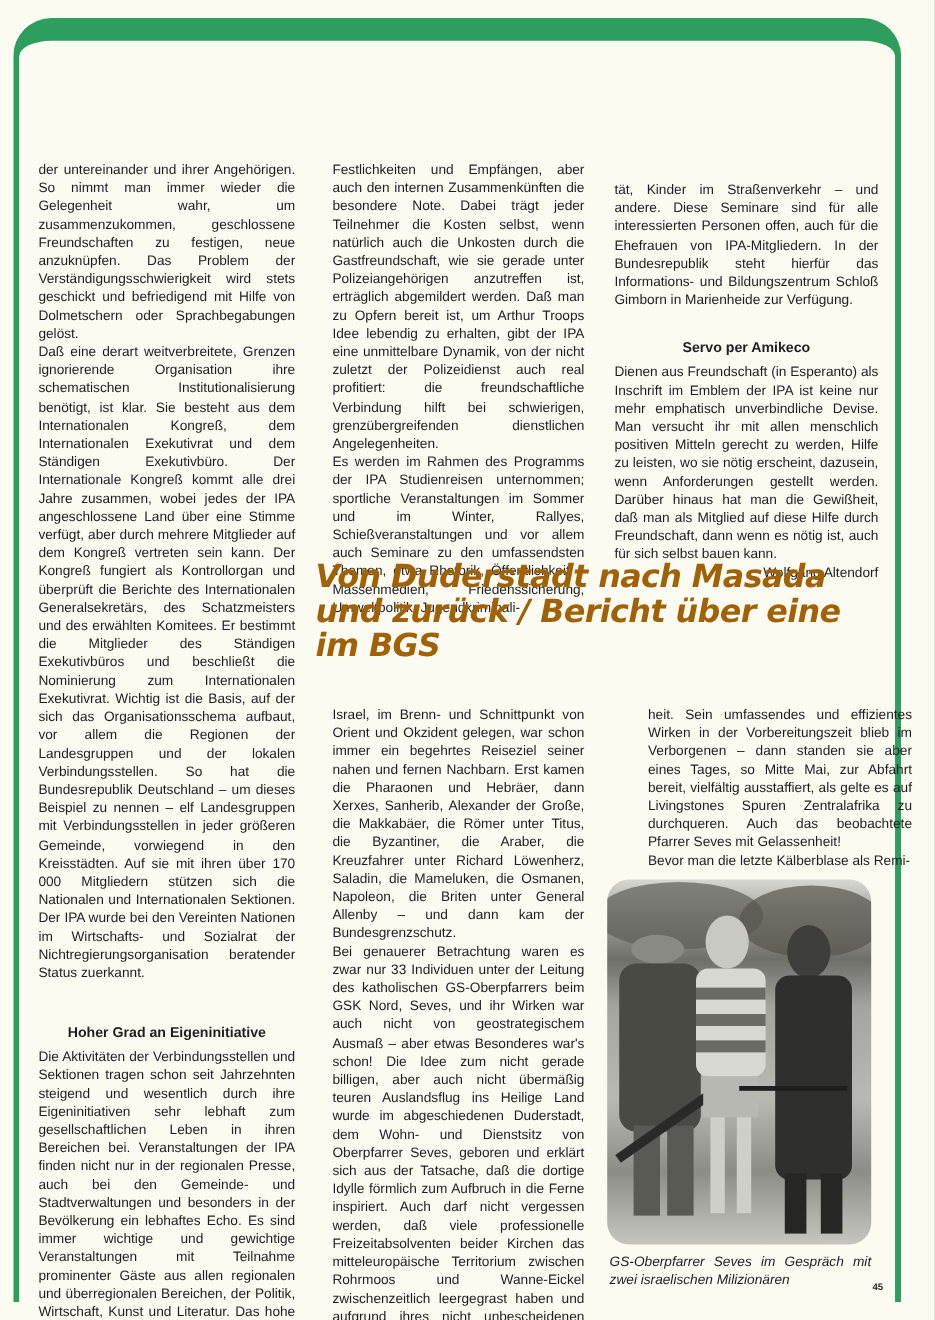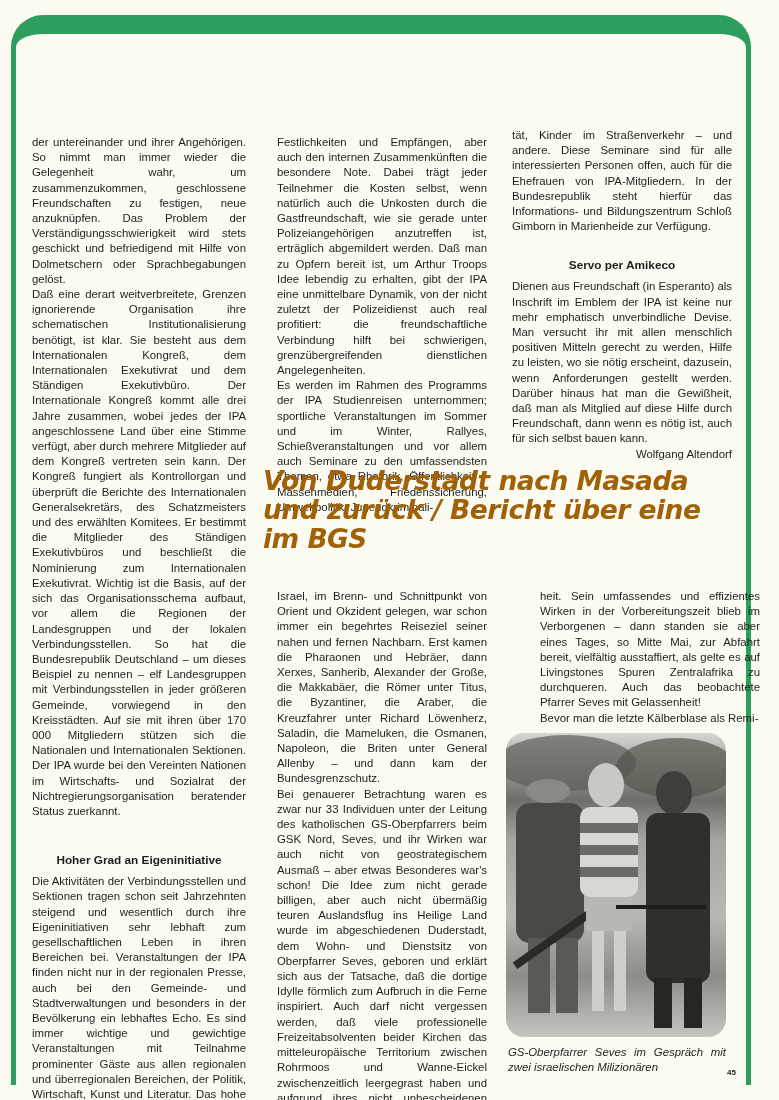--- a/index.html
+++ b/index.html
@@ -23,21 +23,21 @@
   .right-line {
     position: absolute; left: 746px; top: 40px; width: 2px; height: 1045px; background: #2e9e5e;
   }
   .col {
     position: absolute; font-size: 11.4px; line-height: 15.2px; text-align: justify;
     hyphens: manual;
   }
   .col p { margin: 0; }
   .col1 { left: 32px; top: 135px; width: 214px; }
   .col2 { left: 277px; top: 135px; width: 210px; }
-  .col3 { left: 512px; top: 128px; width: 220px; }
+  .col3 { left: 512px; top: 152px; width: 220px; }
   h3.sub {
     font-size: 11.8px; font-weight: bold; margin: 0 0 6px 0; line-height: 15px; text-align: center;
   }
   .sign { text-align: right; margin-top: 6px; }
   .headline {
     position: absolute; left: 263px; top: 466px; width: 470px;
     font-family: "DejaVu Sans", sans-serif; font-weight: bold; font-style: italic;
     font-size: 26.5px; line-height: 29px; letter-spacing: -0.5px; color: #a16207;
   }
   .headline div { white-space: nowrap; }

